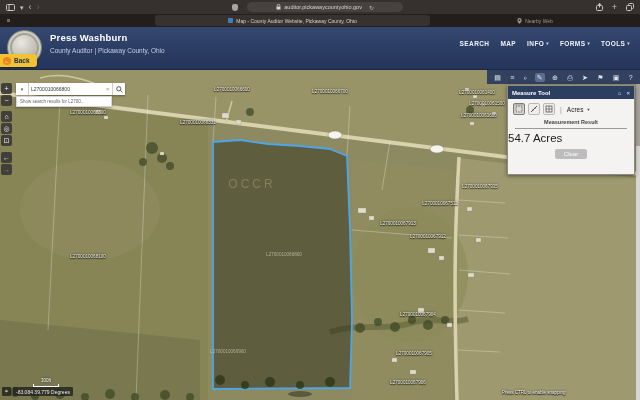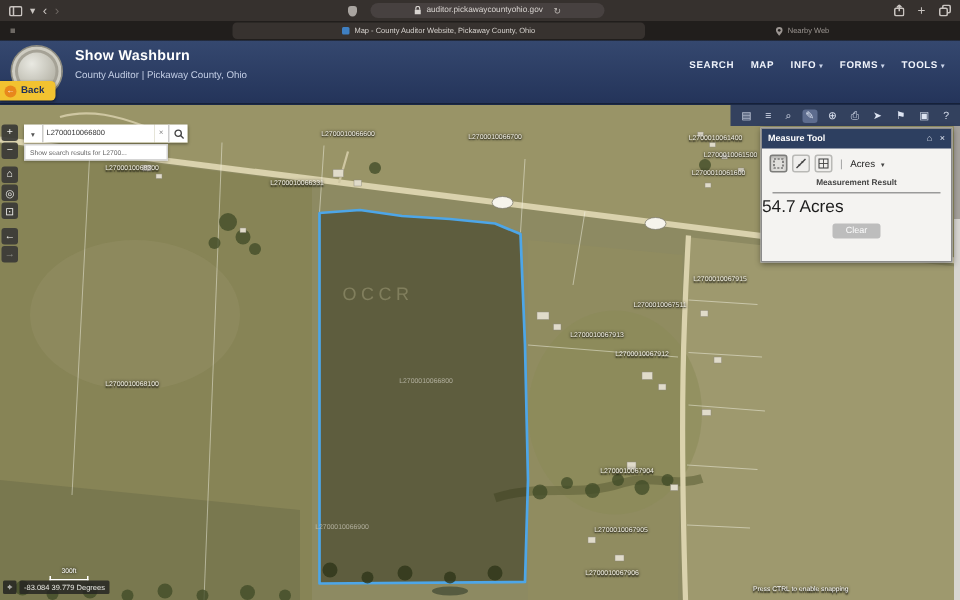--- a/index.html
+++ b/index.html
@@ -73,21 +73,21 @@
     display:flex; align-items:center; justify-content:center; }
   .sb-go { width:13px; background:#fff; border-left:1px solid #ccc;
     display:flex; align-items:center; justify-content:center; }
   .suggestion { position:absolute; left:16px; top:26px; width:96px; background:#fff;
     border:1px solid #d5d5d5; box-shadow:0 1px 2px rgba(0,0,0,.3); font-size:4.5px; color:#666;
     padding:2px 3px; white-space:nowrap; overflow:hidden; }
 
   .plabel { position:absolute; transform:translate(-50%,-50%); font-size:4.6px; color:#f4f2e6;
     white-space:nowrap; text-shadow:0 0 2px rgba(0,0,0,.95), 0 1px 1px rgba(0,0,0,.8); pointer-events:none; }
   .plabel.dim { color:rgba(205,202,188,.72); text-shadow:none; }
-  .watermark { position:absolute; transform:translate(-50%,-50%); left:252px; top:126px;
+  .watermark { position:absolute; transform:translate(-50%,-50%); left:252px; top:114px;
     font-size:12px; letter-spacing:3px; color:rgba(222,216,176,.28); pointer-events:none; }
 
   
   .measure-panel { position:absolute; left:507px; top:15px; width:128px; height:90px;
     background:#f4f3f1; border:1px solid #8b8b8b; box-shadow:0 1px 4px rgba(0,0,0,.45); }
   .mp-header { height:13px; background:#2d3f60; color:#fff; font-size:6px; font-weight:bold;
     display:flex; align-items:center; padding:0 4px; }
   .mp-header .mp-hic { margin-left:auto; display:flex; gap:5px; font-size:6px; font-weight:normal; color:#dfe5f0; }
   .mp-tools { display:flex; align-items:center; gap:3px; padding:4px 5px 2px 5px; }
   .tool-btn { width:12px; height:12px; background:#efeeec; border:1px solid #b9b9b6; border-radius:2px;
@@ -165,21 +165,21 @@
         <path d="M2.5 0 a2.2 2.2 0 0 1 2.2 2.2 c0 1.6 -2.2 3.6 -2.2 3.6 s-2.2 -2 -2.2 -3.6 A2.2 2.2 0 0 1 2.5 0 Z" fill="#9b9591"></path>
         <circle cx="2.5" cy="2.2" r="0.9" fill="#211e1c"></circle>
       </svg>
     <span>Nearby Web</span>
   </div>
 </div>
 
 <div class="site-header">
   <div class="seal"></div>
   <div class="who">
-    <div class="name">Show Washburn</div>
+    <div class="name">Press Washburn</div>
     <div class="sub">County Auditor | Pickaway County, Ohio</div>
   </div>
   <div class="nav">
     <span class="nav-item">
         <span>SEARCH</span>
       </span>
     <span class="nav-item">
         <span>MAP</span>
       </span>
     <span class="nav-item">

